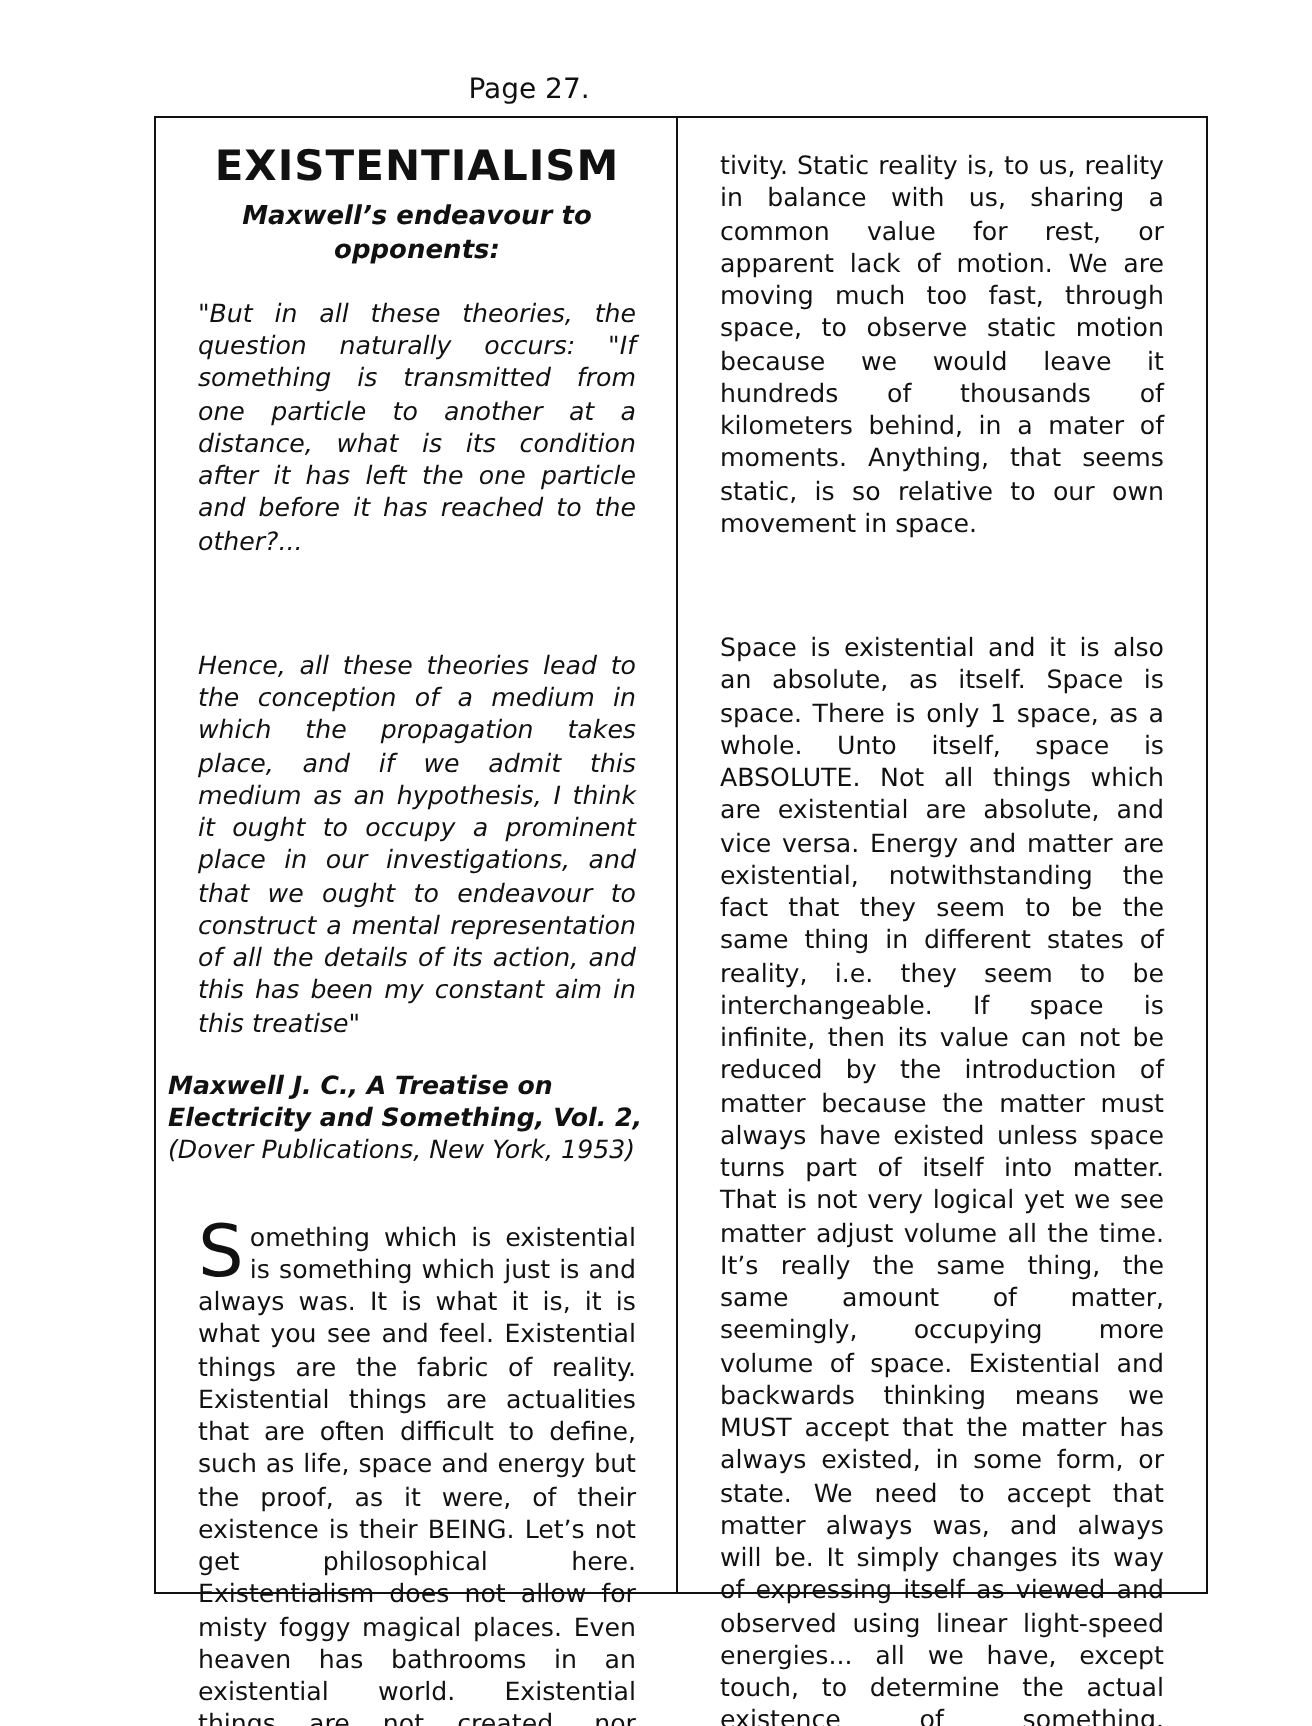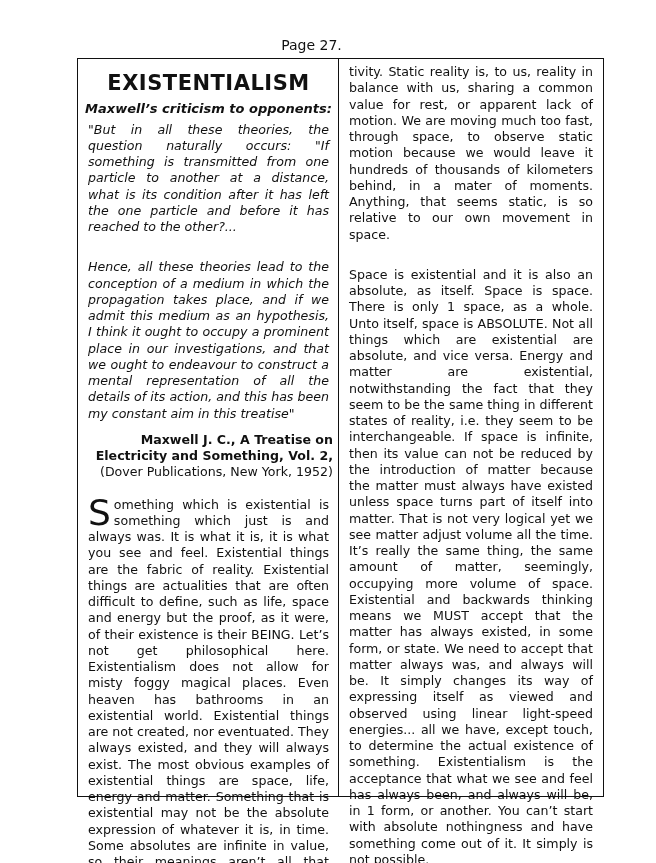--- a/index.html
+++ b/index.html
@@ -1,55 +1,55 @@
 <!DOCTYPE html>
 <html><head>
   <meta charset="utf-8">
   <style>
     html, body { margin: 0; padding: 0; background: #ffffff; }
     body { width: 656px; height: 863px; position: relative; overflow: hidden;
            font-family: "DejaVu Sans", "Liberation Sans", sans-serif; color: #111; }
     .page-number { position: absolute; top: 37px; left: 0; width: 529px; text-align: center;
-                   font-size: 14px; letter-spacing: 0; padding-left: 47px; }
+                   font-size: 14px; letter-spacing: 0; }
     .frame { position: absolute; left: 77px; top: 58px; width: 527px; height: 739px;
              border: 1.5px solid #111; box-sizing: border-box; }
     .divider { position: absolute; left: 260px; top: -1px; bottom: 0; width: 0;
                border-left: 1.5px solid #111; }
     .col { position: absolute; top: 0; font-size: 12.6px; line-height: 16.25px;
            text-align: justify; hyphens: none; }
     .col-left { left: 6px; width: 249px; top: 10px; }
     .col-right { left: 267px; width: 252px; top: 1px; }
     .title { text-align: center; font-weight: bold; font-size: 21px; letter-spacing: 0.5px;
              margin: 6px 0 10px 0; }
     .quote-heading { font-weight: bold; font-style: italic; text-align: center; font-size: 13px; }
     .italic { font-style: italic; }
-    .citation { text-align: right; margin-top: 10px; }
+    .citation { font-style: italic; margin-top: 10px; }
     .citation .b { font-weight: bold; }
-    p { margin: 4px; }
+    p { margin: 15px; }
     .gap { height: 16px; }
     .dropcap { float: left; font-size: 36px; line-height: 28px; margin: 2px 3px 0 0; font-weight: normal; }
   </style>
 </head>
 <body>
 
 <div class="page-number">Page 27.</div>
 
 <div class="frame">
   <div class="divider"></div>
 
   <div class="col col-left">
     <div class="title">EXISTENTIALISM</div>
-    <div class="quote-heading">Maxwell’s criticism to opponents:</div>
+    <div class="quote-heading">Maxwell’s endeavour to opponents:</div>
     <p class="italic">"But in all these theories, the question naturally occurs: "If something is transmitted from one particle to another at a distance, what is its condition after it has left the one particle and before it has reached to the other?...</p>
     <div class="gap"></div>
     <p class="italic">Hence, all these theories lead to the conception of a medium in which the propagation takes place, and if we admit this medium as an hypothesis, I think it ought to occupy a prominent place in our investigations, and that we ought to endeavour to construct a mental representation of all the details of its action, and this has been my constant aim in this treatise"</p>
     <div class="citation">
       <div class="b">Maxwell J. C., A Treatise on</div>
       <div class="b">Electricity and Something, Vol. 2,</div>
-      <div>(Dover Publications, New York, 1952)</div>
+      <div>(Dover Publications, New York, 1953)</div>
     </div>
     <div class="gap" style="height:12px"></div>
     <p><span class="dropcap">S</span><span>omething which is existential is something which just is and always was. It is what it is, it is what you see and feel. Existential things are the fabric of reality. Existential things are actualities that are often difficult to define, such as life, space and energy but the proof, as it were, of their existence is their BEING. Let’s not get philosophical here. Existentialism does not allow for misty foggy magical places. Even heaven has bathrooms in an existential world. Existential things are not created, nor eventuated. They always existed, and they will always exist. The most obvious examples of existential things are space, life, energy and matter. Something that is existential may not be the absolute expression of whatever it is, in time. Some absolutes are infinite in value, so their meanings aren’t all that practical for us who exist in time-limited and relativity-influenced reality. Some things seem static but that is an illusion created by time limitations of observation and/or experience and by rela-</span></p>
   </div>
 
   <div class="col col-right">
     <p>tivity. Static reality is, to us, reality in balance with us, sharing a common value for rest, or apparent lack of motion. We are moving much too fast, through space, to observe static motion because we would leave it hundreds of thousands of kilometers behind, in a mater of moments. Anything, that seems static, is so relative to our own movement in space.</p>
     <div class="gap"></div>
     <p>Space is existential and it is also an absolute, as itself. Space is space. There is only 1 space, as a whole. Unto itself, space is ABSOLUTE. Not all things which are existential are absolute, and vice versa. Energy and matter are existential, notwithstanding the fact that they seem to be the same thing in different states of reality, i.e. they seem to be interchangeable. If space is infinite, then its value can not be reduced by the introduction of matter because the matter must always have existed unless space turns part of itself into matter. That is not very logical yet we see matter adjust volume all the time. It’s really the same thing, the same amount of matter, seemingly, occupying more volume of space. Existential and backwards thinking means we MUST accept that the matter has always existed, in some form, or state. We need to accept that matter always was, and always will be. It simply changes its way of expressing itself as viewed and observed using linear light-speed energies... all we have, except touch, to determine the actual existence of something. Existentialism is the acceptance that what we see and feel has always been, and always will be, in 1 form, or another. You can’t start with absolute nothingness and have something come out of it. It simply is not possible.</p>
     <div class="gap"></div>

